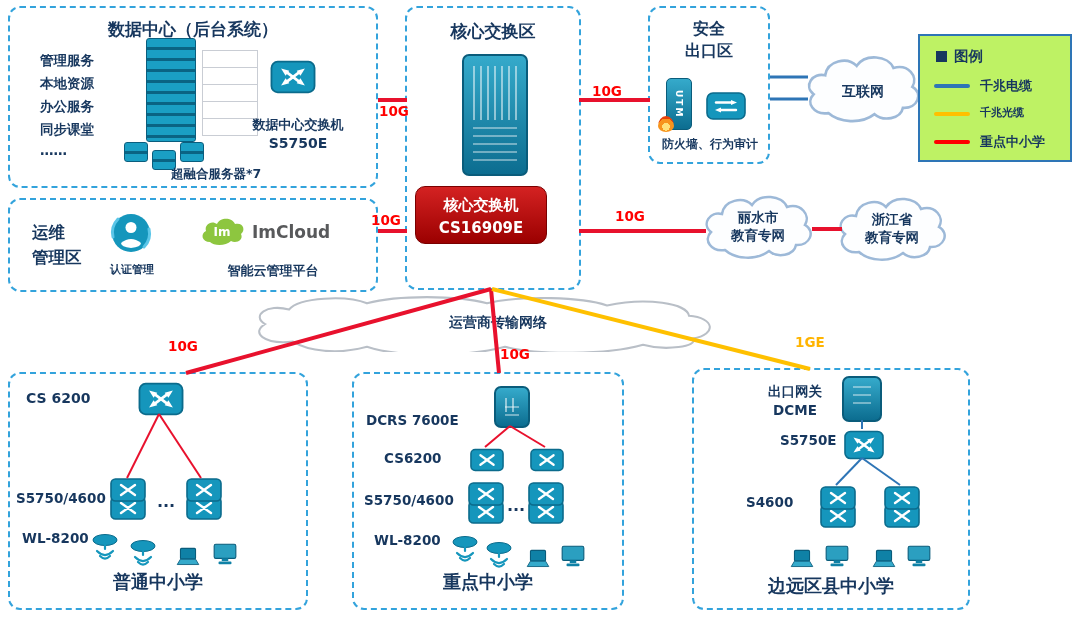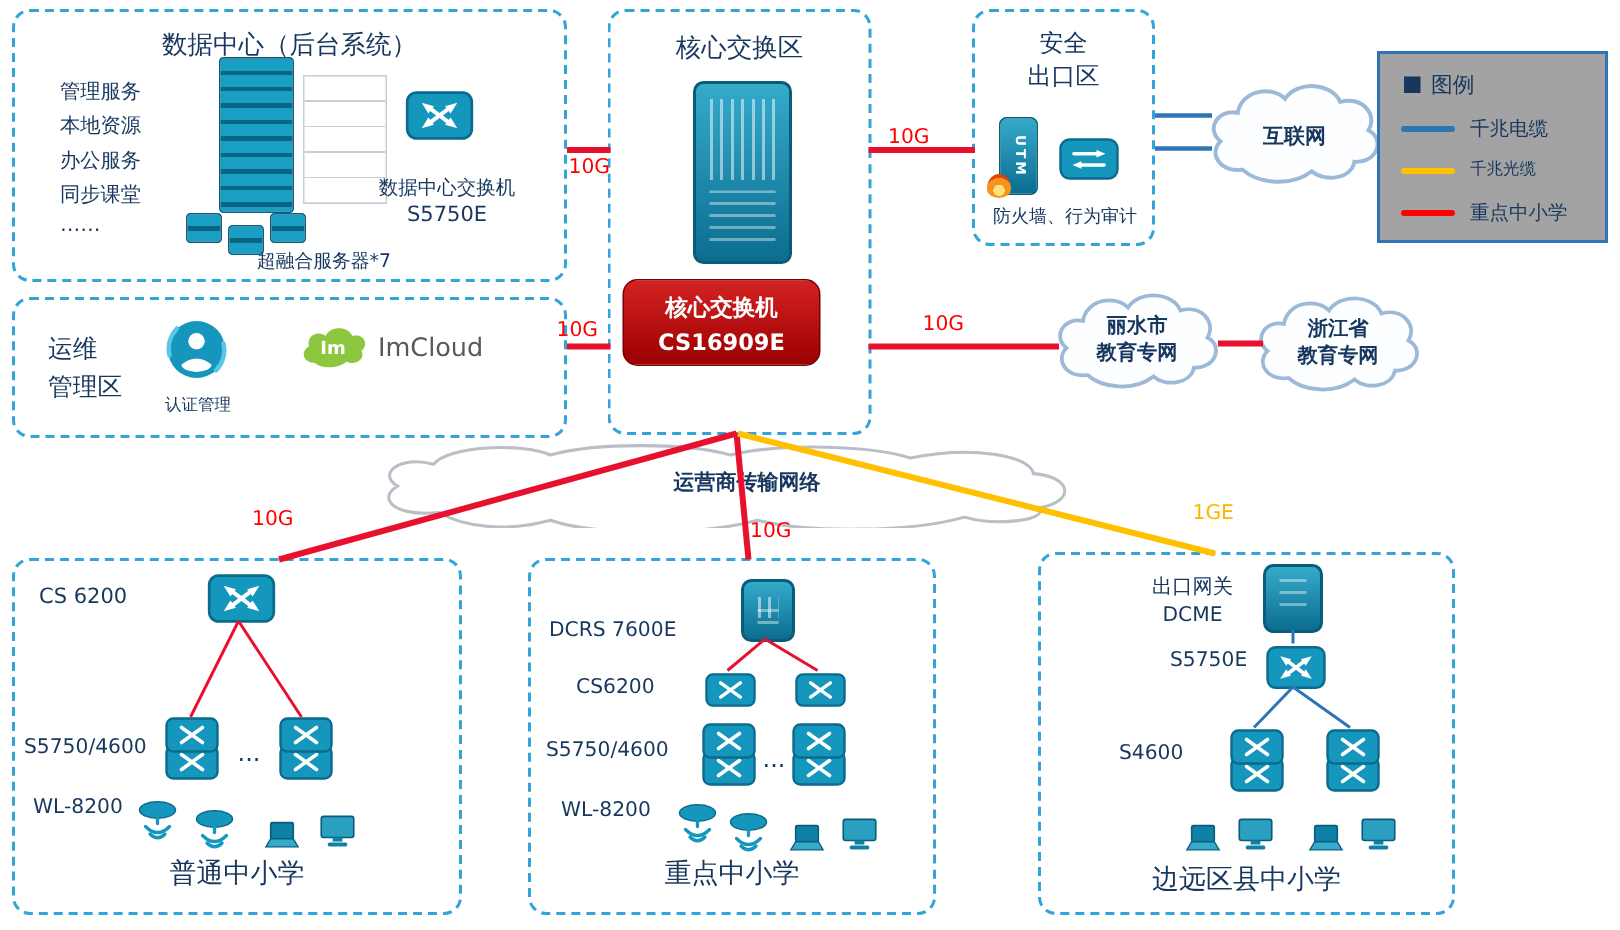--- a/index.html
+++ b/index.html
@@ -1,27 +1,27 @@
 <!DOCTYPE html>
 <html><head>
 <meta charset="utf-8">
 <style>
   *{margin:0;padding:0;box-sizing:border-box}
   body{background:#ffffff;font-family:"DejaVu Sans","Liberation Sans",sans-serif}
   .canvas{position:relative;width:1080px;height:620px;background:#fff;overflow:hidden}
   .zone{position:absolute;border:2.5px dashed #33A3DC;border-radius:12px;background:transparent;z-index:10}
-  .lbl{position:absolute;color:#17375E;font-weight:normal;z-index:12;white-space:nowrap}
+  .lbl{position:absolute;color:#17375E;font-weight:bold;z-index:12;white-space:nowrap}
   .center{text-align:center;white-space:normal}
   .wires{position:absolute;inset:0;z-index:40;pointer-events:none}
   .wires line.red{stroke:#E8112D;stroke-width:4}
   .wires line.red.thin{stroke-width:2}
   .wires line.yellow{stroke:#FFC000;stroke-width:4}
   .wires line.blue{stroke:#2E75B6;stroke-width:3}
   .wires line.blue.thin{stroke-width:2}
-  .linklbl{position:absolute;z-index:50;font-weight:normal;font-size:13.5px;color:#FF0000;white-space:nowrap}
+  .linklbl{position:absolute;z-index:50;font-weight:bold;font-size:13.5px;color:#FF0000;white-space:nowrap}
   .linklbl.yellow{color:#FFB400}
   .badge{position:absolute;background:linear-gradient(180deg,#D42222,#9B0000);border:1px solid #7A0000;border-radius:10px;color:#fff;font-weight:bold;text-align:center;z-index:12;padding-top:7px;font-size:15px;line-height:23px}
   .cloud-text{position:absolute;color:#17375E;font-weight:bold;text-align:center;z-index:12;line-height:18px}
   .cloudsvg path{fill:#FDFEFF;stroke:#9DB9D8;stroke-width:2.5}
   .carrier path{fill:#FFFFFF;stroke:#B9BFC7;stroke-width:2}
   .cloudwrap{position:absolute;z-index:10}
   .tower{position:absolute;background:repeating-linear-gradient(180deg,#1A9FC4 0 8px,#0A6484 8px 11px);border:1.5px solid #0A5E7E;border-radius:3px;z-index:11}
   .grid{position:absolute;border:1px solid #C9CDD4;background:repeating-linear-gradient(180deg,transparent 0 16px,#C9CDD4 16px 17px);z-index:10}
   .chassis{position:absolute;background:linear-gradient(180deg,#35AACB,#0C6D90);border:2px solid #0A5C7B;border-radius:7px;z-index:12}
   .ch-v{position:absolute;left:9px;right:9px;top:10px;height:46%;background:repeating-linear-gradient(90deg,rgba(255,255,255,.5) 0 2px,transparent 2px 7px)}
@@ -35,21 +35,21 @@
   .swhead{fill:#fff}
   .apdome{fill:#1596BC;stroke:#0B6B8C;stroke-width:1}
   .apwave{fill:none;stroke:#1596BC;stroke-width:2.2;stroke-linecap:round}
   .lscreen{fill:#0F81A6;stroke:#0A5C7B;stroke-width:1}
   .lbase{fill:#35AACB;stroke:#0A5C7B;stroke-width:.8}
   .mscreen{fill:#2B9FC0;stroke:#0A5C7B;stroke-width:1}
   .mstand{fill:#0F81A6}
   .gcloud{fill:#8DC63F}
   .gim{fill:#fff;font-size:12px;font-weight:bold;text-anchor:middle}
   .authbg{fill:#1596BC}
-  .legend{position:absolute;border:2px solid #2E75B6;background:#a3a3a3;z-index:30}
+  .legend{position:absolute;border:2px solid #2E75B6;background:#bef264;z-index:30}
   .legend-line{position:absolute;height:4px;width:36px;border-radius:2px}
   svg text{font-family:"DejaVu Sans","Liberation Sans",sans-serif}
 </style>
 </head>
 <body>
 
 <div class="canvas">
 
   <svg class="wires" viewBox="0 0 1080 620">
     <line class="red" x1="378" y1="100" x2="407" y2="100"></line>
@@ -124,20 +124,21 @@
       </svg>
     </span>
     <div class="lbl center" style="left:84px;top:62px;width:76px;font-size:11px">认证管理</div>
     <span class="icon" style="left:188px;top:16px;width:48px;height:30px">
       <svg viewBox="0 0 48 30" width="100%" height="100%">
         <path d="M12 26 C4 26 2 18 8 15 C6 8 14 4 19 8 C22 1 34 1 37 8 C45 6 48 14 43 18 C46 24 38 28 33 25 C28 30 16 30 12 26 Z" class="gcloud"></path>
         <text x="24" y="20" class="gim">Im</text>
       </svg>
     </span>
     <div class="lbl" style="left:242px;top:22px;font-size:17px;color:#58595B">ImCloud</div>
+    <div class="lbl center" style="left:178px;top:62px;width:170px;font-size:13px">智能云管理平台</div>
   </div>
 
   <div class="zone" style="left:405px;top:6px;width:176px;height:284px">
     <div class="lbl center" style="left:0;right:0;top:12px;font-size:17px">核心交换区</div>
     <div class="chassis" style="left:55px;top:46px;width:66px;height:122px">
       <div class="ch-v"></div>
       <div class="ch-h"></div>
     </div>
     <div class="badge" style="left:8px;top:178px;width:132px;height:58px">
       <div>核心交换机</div>

